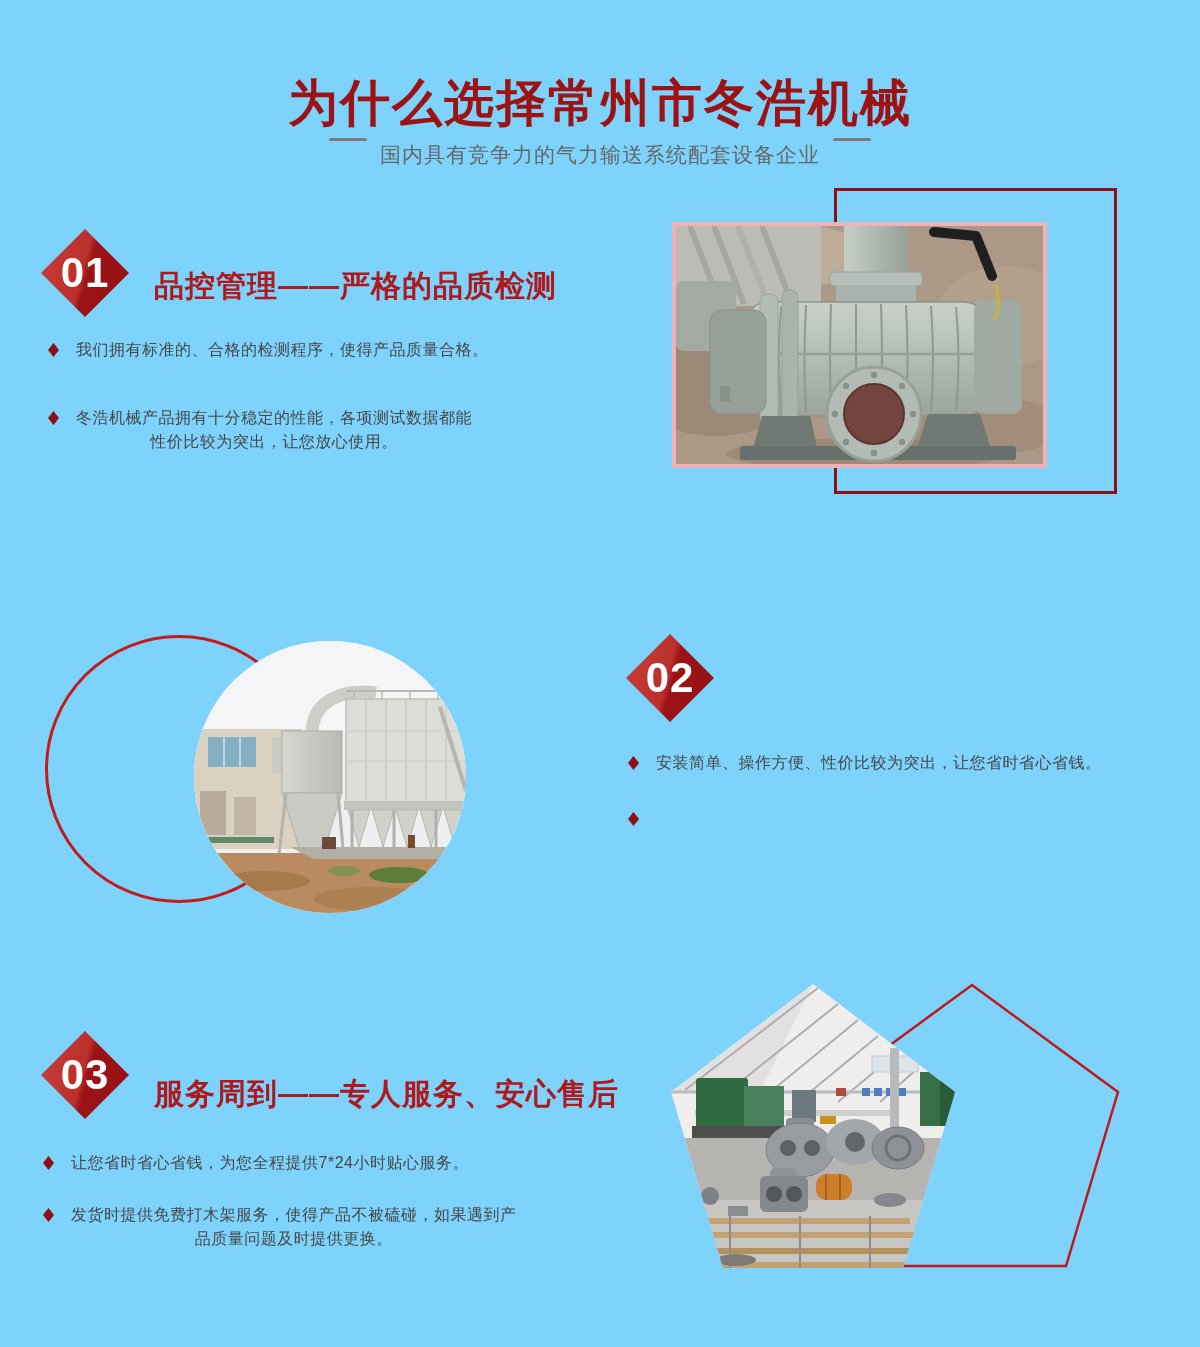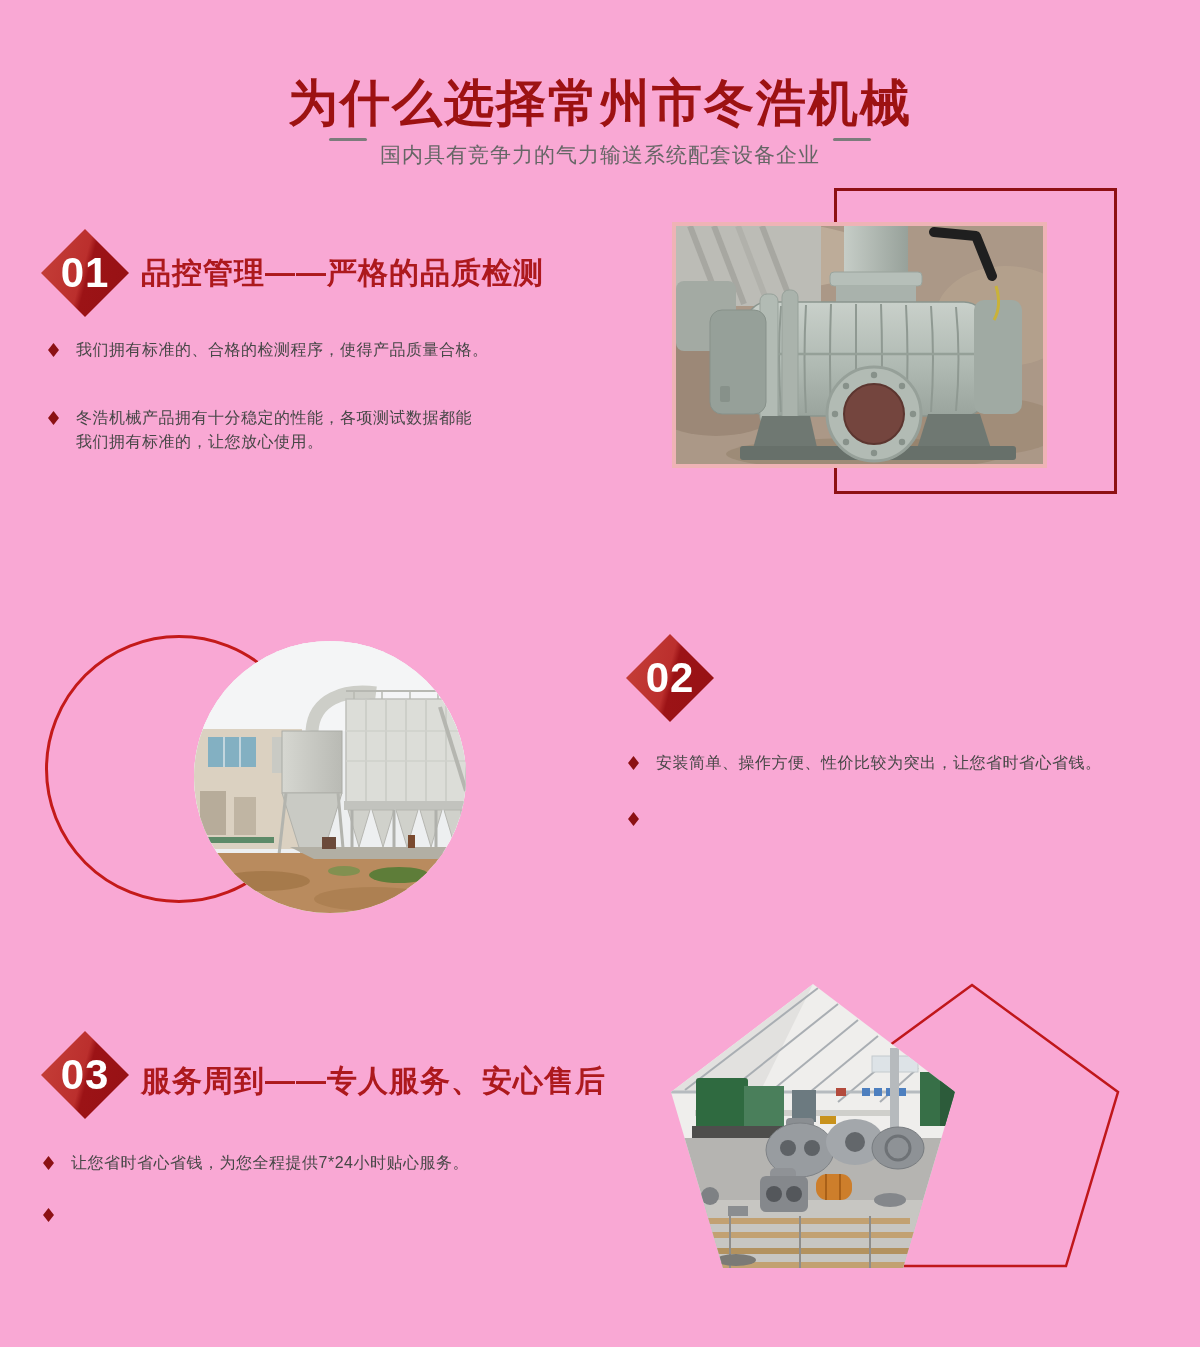--- a/index.html
+++ b/index.html
@@ -1,42 +1,42 @@
 <!DOCTYPE html>
 <html><head>
 <meta charset="utf-8">
 <style>
   html,body{margin:0;padding:0;background:#ffffff;}
   body{font-family:"Liberation Sans","DejaVu Sans",sans-serif;}
-  .page{position:relative;width:1200px;height:1347px;margin:0 auto;background:#f9a8d4;overflow:hidden;}
+  .page{position:relative;width:1200px;height:1347px;margin:0 auto;background:#7dd3fc;overflow:hidden;}
   .abs{position:absolute;}
 
   
   .main-title{left:0;right:0;top:36px;text-align:center;font-size:50px;font-weight:700;
     color:#9d1212;letter-spacing:2px;white-space:nowrap;}
   .subtitle-row{left:0;right:0;top:110px;display:flex;align-items:center;justify-content:center;gap:13px;}
   .subtitle-text{color:#666666;font-size:21px;letter-spacing:1px;white-space:nowrap;margin-top:31px;}
   .dash{width:38px;height:3px;background:#7c7c7c;border-radius:2px;}
 
   
   .badge{width:88px;height:88px;display:flex;align-items:center;justify-content:center;
     clip-path:polygon(50% 0,100% 50%,50% 100%,0 50%);
     background:linear-gradient(105deg,#c64039 0%,#bb2f2d 47%,#9c1316 53%,#961114 100%);}
   .badge span{color:#ffffff;font-size:42px;font-weight:700;letter-spacing:1px;}
 
   
-  .sec-h{margin:4px;font-size:30px;font-weight:700;color:#ad191d;letter-spacing:1px;
+  .sec-h{margin:17px;font-size:30px;font-weight:700;color:#ad191d;letter-spacing:1px;
     line-height:36px;white-space:nowrap;}
 
   
   .bullets{display:flex;flex-direction:column;}
   .bullet{display:flex;gap:17px;align-items:flex-start;}
   .b-icon{flex:0 0 auto;width:11px;height:14px;margin-top:5px;background:#8c1114;
     clip-path:polygon(50% 0,100% 50%,50% 100%,0 50%);}
-  .bullet p{margin:0;font-size:16px;line-height:24px;color:#474747;letter-spacing:.5px;white-space:pre-wrap;}
+  .bullet p{margin:0;font-size:16px;line-height:24px;color:#474747;letter-spacing:.5px;white-space:pre-wrap;text-align:center;}
   .gap1{margin-top:44px;} .gap2{margin-top:32px;} .gap3{margin-top:28px;}
 
   
   .rect-outline{left:834px;top:188px;width:277px;height:300px;border:3px solid #8e1014;}
   .photo1{left:672px;top:222px;width:367px;height:238px;border:4px solid #efb3b6;overflow:hidden;background:#ab9887;}
   .circle-outline{left:45px;top:635px;width:262px;height:262px;border:3px solid #c41a1a;border-radius:50%;}
   .photo2{left:194px;top:641px;width:272px;height:272px;border-radius:50%;overflow:hidden;background:#fff;}
   .penta-wrap{left:640px;top:960px;width:560px;height:330px;}
   svg{display:block;}
 </style>
@@ -121,21 +121,21 @@
   <h2 class="abs sec-h" style="left:137px;top:251px;">品控管理——严格的品质检测</h2>
 
   <div class="abs bullets" style="left:48px;top:338px;width:520px;">
     <div class="bullet">
       <span class="b-icon"></span>
       <p>我们拥有标准的、合格的检测程序，使得产品质量合格。</p>
     </div>
     <div class="bullet gap1">
       <span class="b-icon"></span>
       <p>冬浩机械产品拥有十分稳定的性能，各项测试数据都能
-我们拥有标准的，让您放心使用。</p>
+性价比较为突出，让您放心使用。</p>
     </div>
   </div>
 
   <div class="abs circle-outline"></div>
 
   <div class="abs photo2">
     <svg width="272" height="272" viewBox="0 0 272 272">
       <defs>
         <linearGradient id="gc" x1="0" y1="0" x2="1" y2="0">
           <stop offset="0" stop-color="#d6d7d1"></stop>
@@ -217,20 +217,22 @@
   </div>
   <h2 class="abs sec-h" style="left:137px;top:1059px;">服务周到——专人服务、安心售后</h2>
 
   <div class="abs bullets" style="left:43px;top:1151px;width:540px;">
     <div class="bullet">
       <span class="b-icon"></span>
       <p>让您省时省心省钱，为您全程提供7*24小时贴心服务。</p>
     </div>
     <div class="bullet gap3">
       <span class="b-icon"></span>
+      <p>发货时提供免费打木架服务，使得产品不被磕碰，如果遇到产
+品质量问题及时提供更换。</p>
     </div>
   </div>
 
   <div class="abs penta-wrap">
     <svg width="560" height="330" viewBox="0 0 560 330">
       <defs>
         <clipPath id="pentaClip">
           <polygon points="173,24 315,132 263,308 83,308 31,132"></polygon>
         </clipPath>
       </defs>

